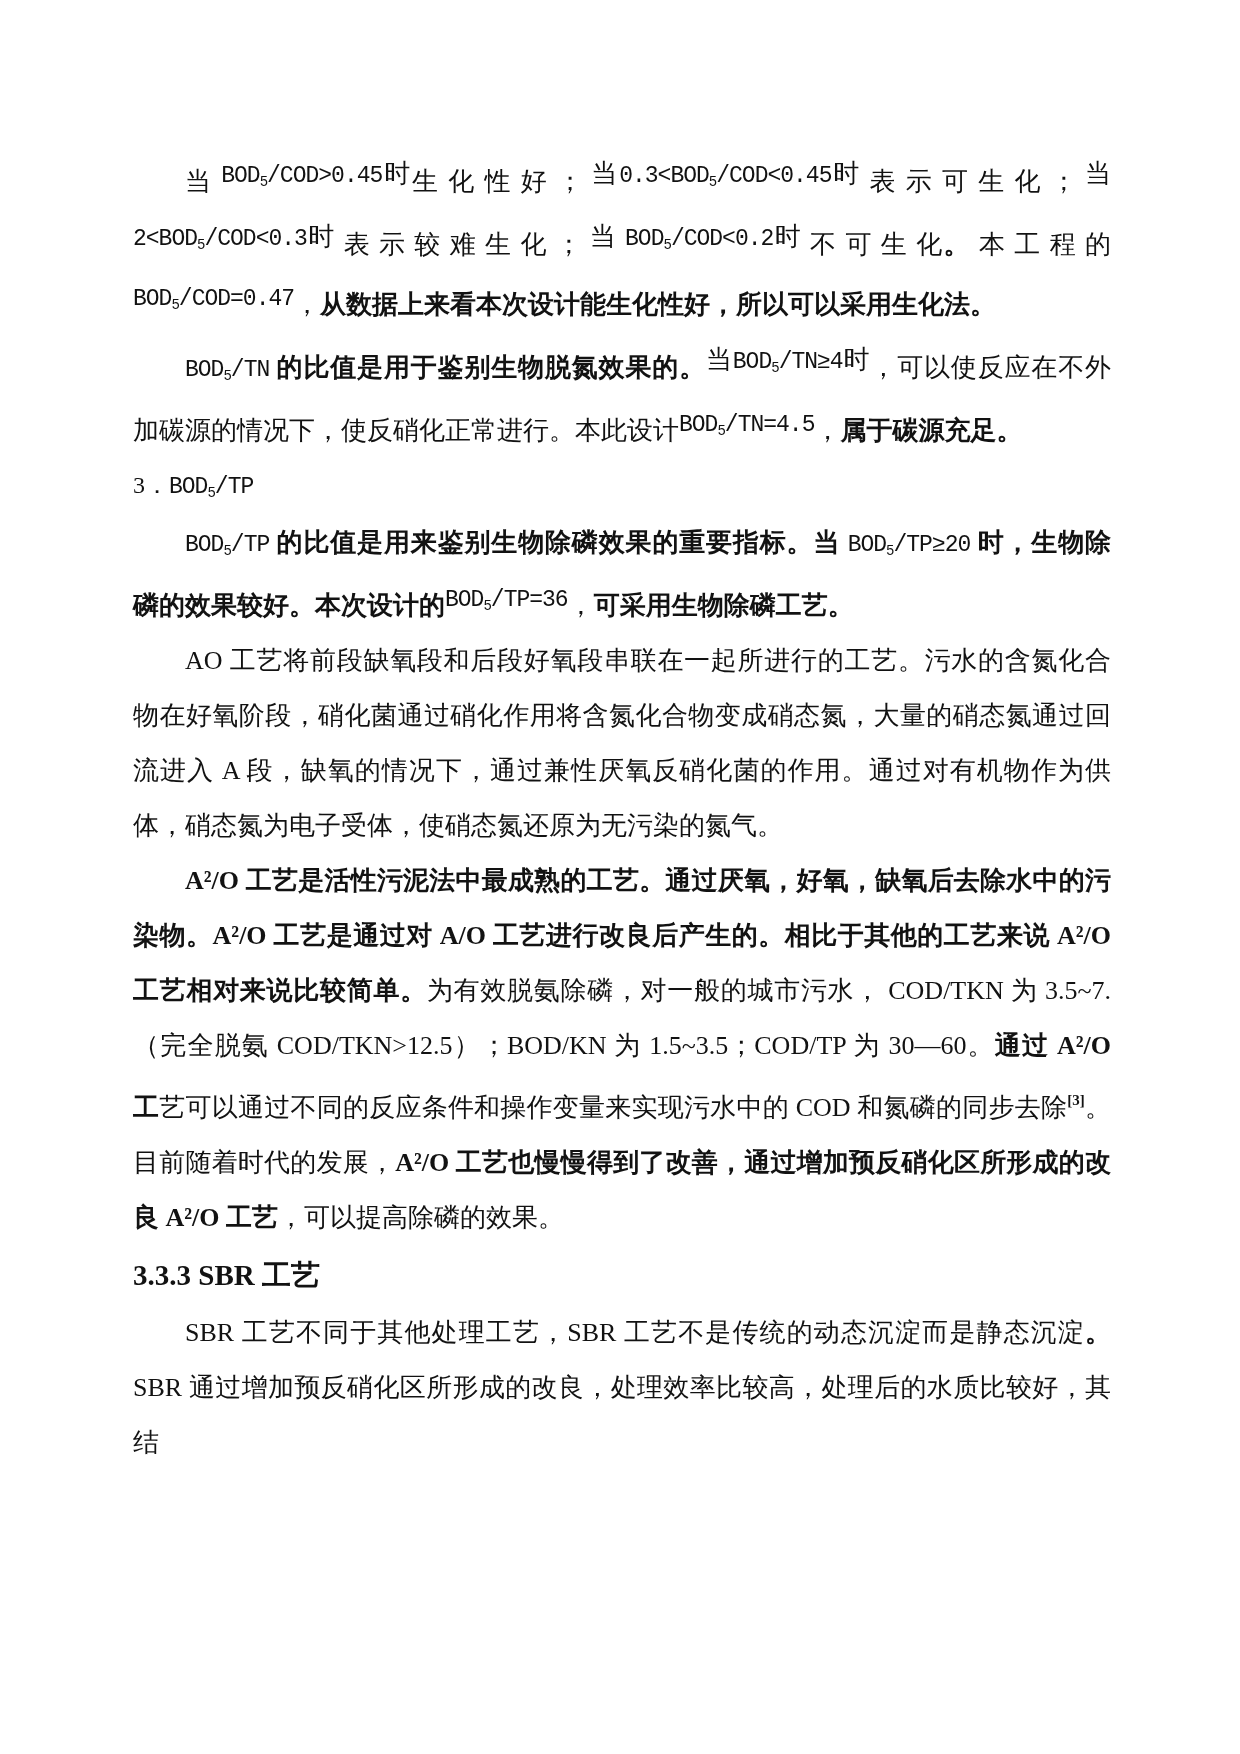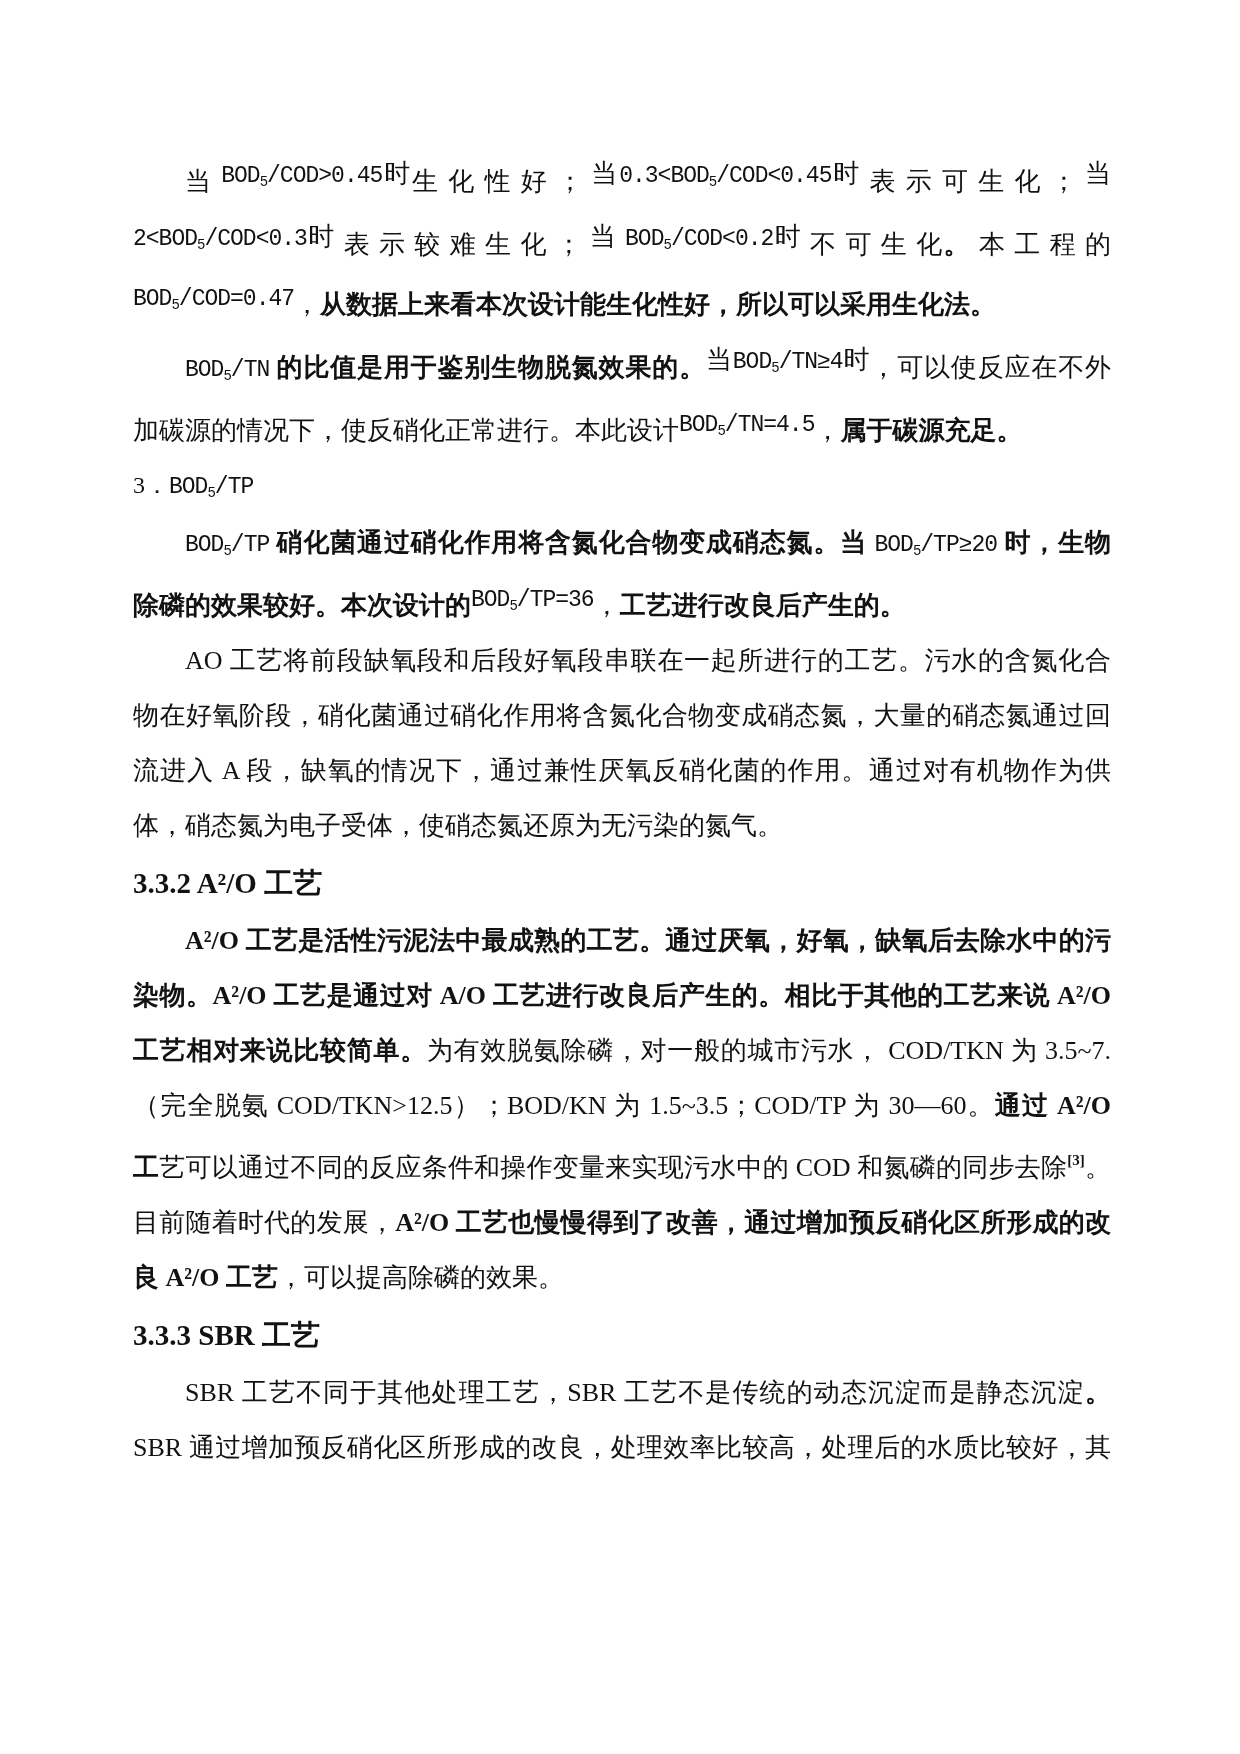--- a/index.html
+++ b/index.html
@@ -76,23 +76,22 @@
   }
 </style>
 </head>
 <body>
 
 <div class="page">
   <div class="doc">
       <div class="blk p indent"><span class="r-cn">当 </span><span class="r-eq">BOD<sub class="sub5">5</sub>/COD&gt;0.45</span><span class="r-cnr">时</span><span class="r-cn">生 化 性 好 ；  </span><span class="r-cnr">当</span><span class="r-eq">0.3&lt;BOD<sub class="sub5">5</sub>/COD&lt;0.45</span><span class="r-cnr">时</span><span class="r-cn"> 表 示 可 生 化 ； </span><span class="r-cnr">当</span><span class="r-eq">2&lt;BOD<sub class="sub5">5</sub>/COD&lt;0.3</span><span class="r-cnr">时</span><span class="r-cn"> 表 示 较 难 生 化 ；  </span><span class="r-cnr">当 </span><span class="r-eq">BOD<sub class="sub5">5</sub>/COD&lt;0.2</span><span class="r-cnr">时</span><span class="r-cn"> 不 可 生 化</span><span class="r-b">。</span><span class="r-cn"> 本 工 程 的 </span><span class="r-eq">BOD<sub class="sub5">5</sub>/COD=0.47</span><span class="r-cn">，</span><span class="r-b">从数据上来看本次设计能生化性好，所以可以采用生化法。</span></div>
       <div class="blk p indent"><span class="r-eq0">BOD<sub class="sub5">5</sub>/TN</span><span class="r-b"> 的比值是用于鉴别生物脱氮效果的。</span><span class="r-cnr">当</span><span class="r-eq">BOD<sub class="sub5">5</sub>/TN≥4</span><span class="r-cnr">时</span><span class="r-cn">，</span><span class="r-cn">可以使反应在不外加碳源的情况下，使反硝化正常进行。本此设计</span><span class="r-eq">BOD<sub class="sub5">5</sub>/TN=4.5</span><span class="r-cn">，</span><span class="r-b">属于碳源充足。</span></div>
       <div class="blk li"><span class="r-cn">3．</span><span class="r-eq0">BOD<sub class="sub5">5</sub>/TP</span></div>
-      <div class="blk p indent"><span class="r-eq0">BOD<sub class="sub5">5</sub>/TP</span><span class="r-b"> 硝化菌通过硝化作用将含氮化合物变成硝态氮。当 </span><span class="r-eq0">BOD<sub class="sub5">5</sub>/TP≥20</span><span class="r-b"> 时，生物除磷的效果较好。本次设计的</span><span class="r-eq">BOD<sub class="sub5">5</sub>/TP=36</span><span class="r-cn">，</span><span class="r-b">工艺进行改良后产生的。</span></div>
+      <div class="blk p indent"><span class="r-eq0">BOD<sub class="sub5">5</sub>/TP</span><span class="r-b"> 的比值是用来鉴别生物除磷效果的重要指标。当 </span><span class="r-eq0">BOD<sub class="sub5">5</sub>/TP≥20</span><span class="r-b"> 时，生物除磷的效果较好。本次设计的</span><span class="r-eq">BOD<sub class="sub5">5</sub>/TP=36</span><span class="r-cn">，</span><span class="r-b">可采用生物除磷工艺。</span></div>
       <div class="blk p indent"><span class="r-cn">AO 工艺将前段缺氧段和后段好氧段串联在一起所进行的工艺。污水的含氮化合物在好氧阶段，硝化菌通过硝化作用将含氮化合物变成硝态氮，大量的硝态氮通过回流进入 A 段，缺氧的情况下，通过兼性厌氧反硝化菌的作用。通过对有机物作为供体，硝态氮为电子受体，使硝态氮还原为无污染的氮气。</span></div>
-      <div class="blk h3"><span class="r-cn">3.3.2 A²/O 工艺</span></div>
       <div class="blk p indent"><span class="r-b">A²/O 工艺是活性污泥法中最成熟的工艺。通过厌氧，好氧，缺氧后去除水中的污染物。A²/O 工艺是通过对 A/O 工艺进行改良后产生的。相比于其他的工艺来说 A²/O 工艺相对来说比较简单。</span><span class="r-cn">为有效脱氨除磷，对一般的城市污水， COD/TKN 为 3.5~7.（完全脱氨 COD/TKN&gt;12.5）；BOD/KN 为 1.5~3.5；COD/TP 为 30—60。</span><span class="r-b">通过 A²/O 工</span><span class="r-cn">艺可以通过不同的反应条件和操作变量来实现污水中的 COD 和氮磷的同步去除</span><span class="r-sup">[3]</span><span class="r-cn">。目前随着时代的发展，</span><span class="r-b">A²/O 工艺也慢慢得到了改善，通过增加预反硝化区所形成的改良 A²/O 工艺</span><span class="r-cn">，可以提高除磷的效果。</span></div>
       <div class="blk h3"><span class="r-cn">3.3.3 SBR 工艺</span></div>
       <div class="blk p indent"><span class="r-cn">SBR 工艺不同于其他处理工艺，SBR 工艺不是传统的动态沉淀而是静态沉淀</span><span class="r-b">。</span><span class="r-cn">SBR 通过增加预反硝化区所形成的改良，处理效率比较高，处理后的水质比较好，其结</span></div>
     </div>
   <div class="footer">
     <span>PAGE   \* MERGEFORMAT24</span>
   </div>
 </div>
 
 </body></html>

